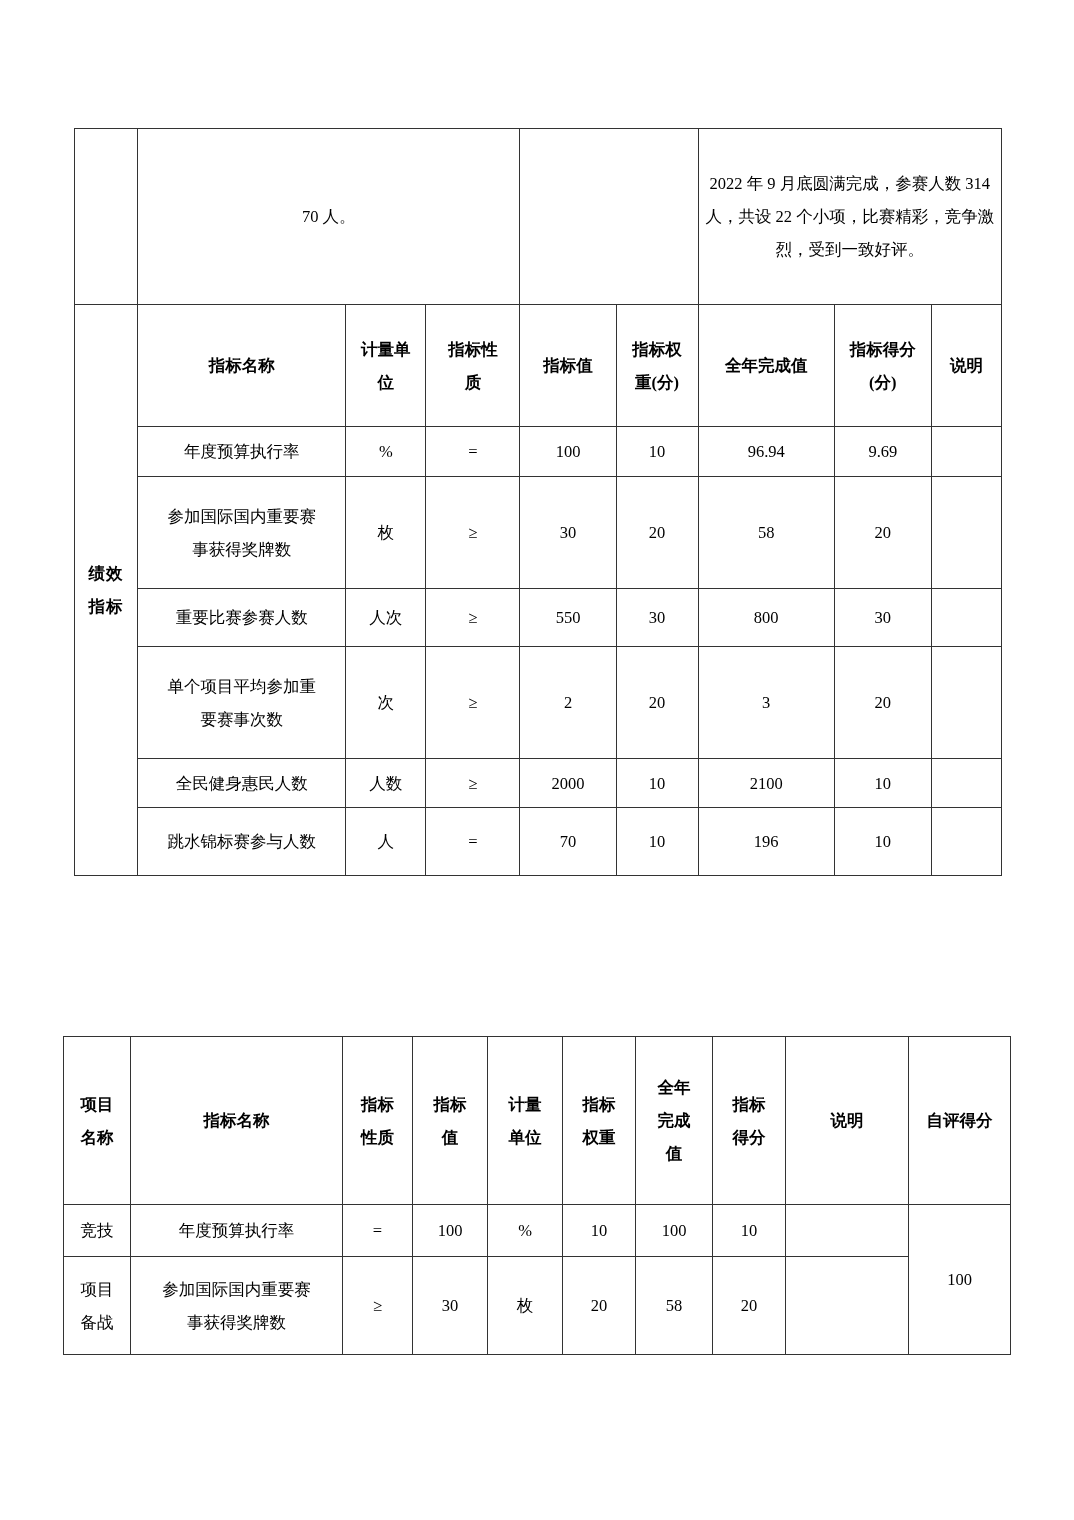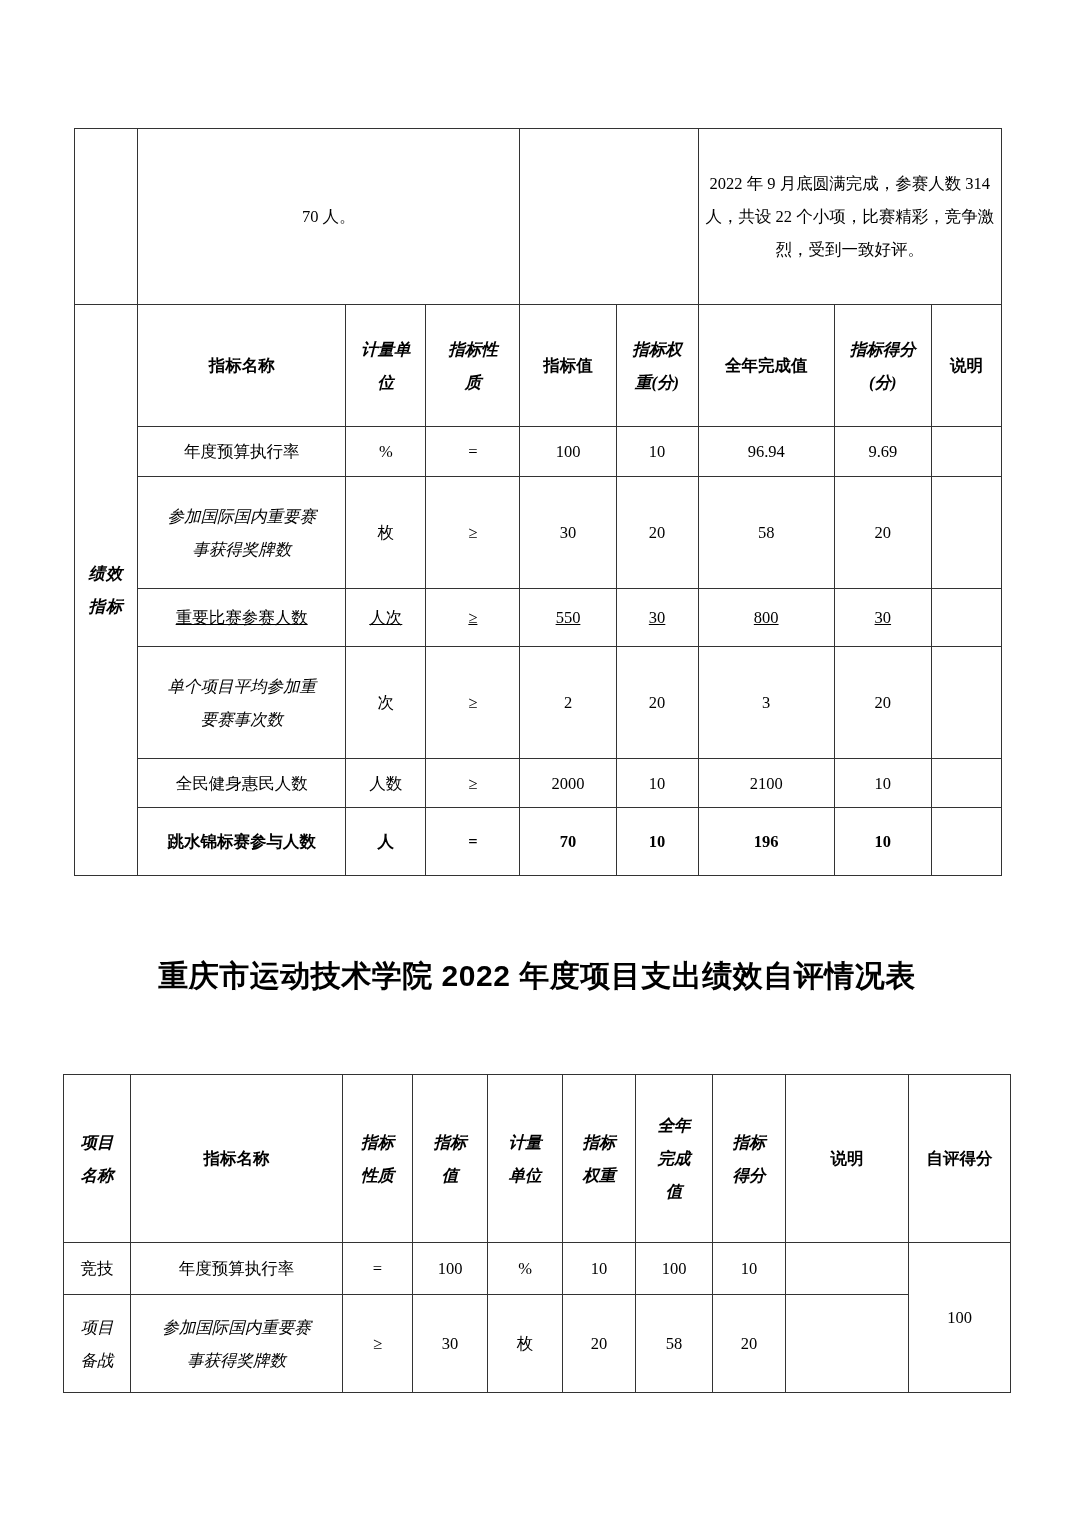--- a/index.html
+++ b/index.html
@@ -27,21 +27,20 @@
     position: absolute;
     left: 74px;
     top: 128px;
     width: 928px;
   }
   .tbl2-wrap {
     position: absolute;
     left: 63px;
     top: 1036px;
     width: 768px;
-    margin-top: 38px;
   }
 
   table.doc {
     border-collapse: collapse;
     width: 100%;
     table-layout: fixed;
   }
   table.doc td {
     border: 1px solid #333333;
     vertical-align: middle;
@@ -90,43 +89,43 @@
     font-weight: bold;
     font-size: 19px;
     line-height: 1.55;
     letter-spacing: 1px;
   }
 
   .r1-tall { height: 176px; }
   .r1-hdr  { height: 122px; }
   .r1-a    { height: 50px; }
   .r1-b    { height: 112px; }
-  .r1-c    { height: 58px; text-decoration: underline; }
+  .r1-c    { height: 58px; }
   .r1-d    { height: 112px; padding-left: 24px; }
   .r1-e    { height: 49px; }
-  .r1-f    { height: 68px; font-weight: bold; }
+  .r1-f    { height: 68px; }
 
   .r2-hdr { height: 168px; }
   .r2-a   { height: 52px; }
   .r2-b   { height: 98px; }
 
   .title2 {
     position: absolute;
     left: 0;
     top: 956px;
     width: 1074px;
     text-align: center;
     font-family: "Liberation Sans", "DejaVu Sans", sans-serif;
     font-weight: bold;
     font-size: 30px;
     letter-spacing: 0.5px;
     color: #000000;
   }
 
-  .stack { display: block; font-style: italic; }
+  .stack { display: block; }
 </style>
 </head>
 <body>
 
 <div class="page">
 
   <div class="tbl1-wrap">
     <table class="doc">
       <colgroup>
         <col class="c1-0">
@@ -242,21 +241,20 @@
           <td>70</td>
           <td>10</td>
           <td>196</td>
           <td>10</td>
           <td></td>
         </tr>
       </tbody>
     </table>
   </div>
 
-  <div class="title2">重庆市运动技术学院 2022 年度项目支出绩效自评情况表</div>
 
   <div class="tbl2-wrap">
     <table class="doc">
       <colgroup>
         <col class="c2-0">
           <col class="c2-1">
           <col class="c2-2">
           <col class="c2-3">
           <col class="c2-4">
         <col class="c2-5">

